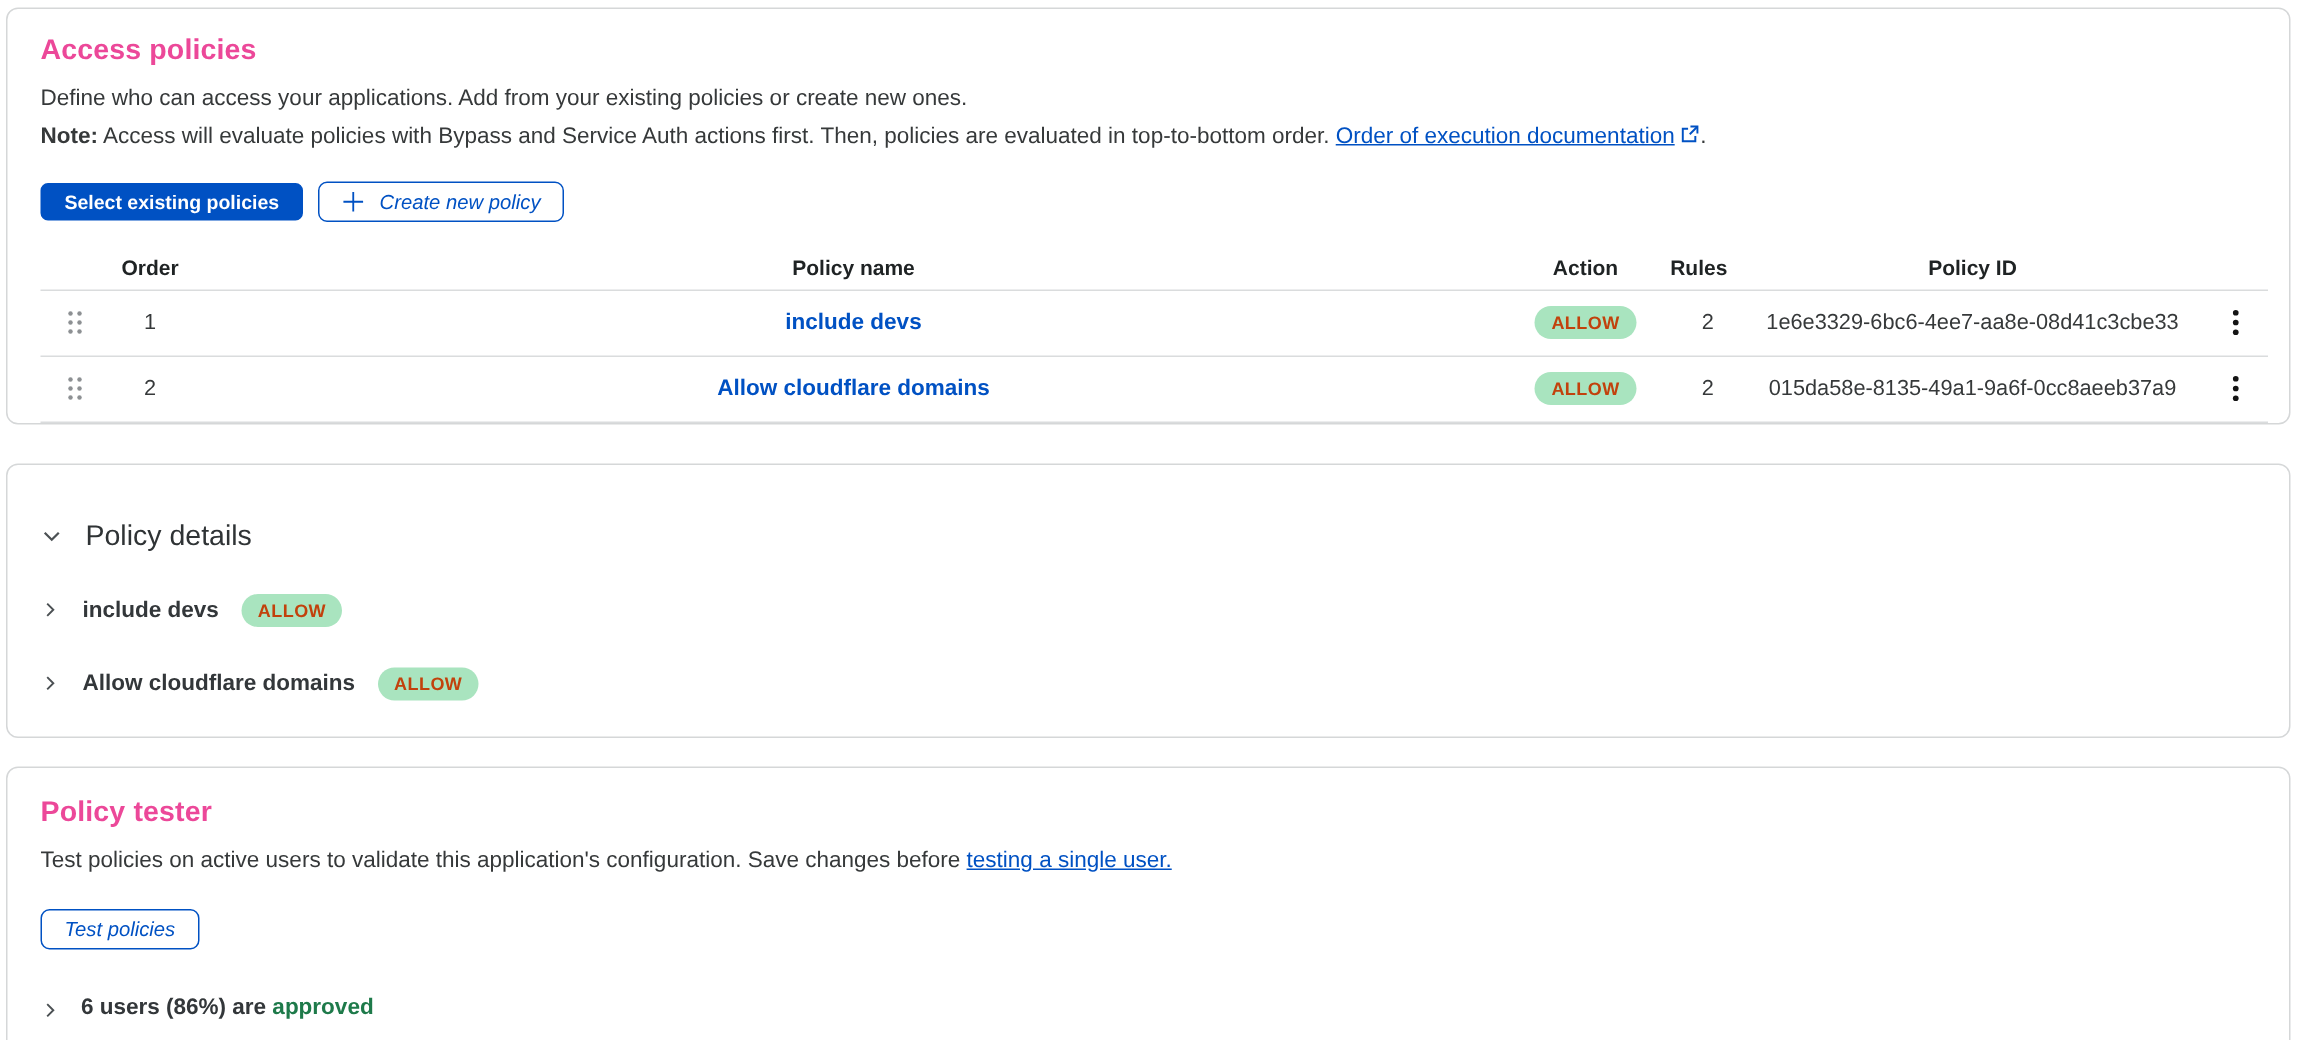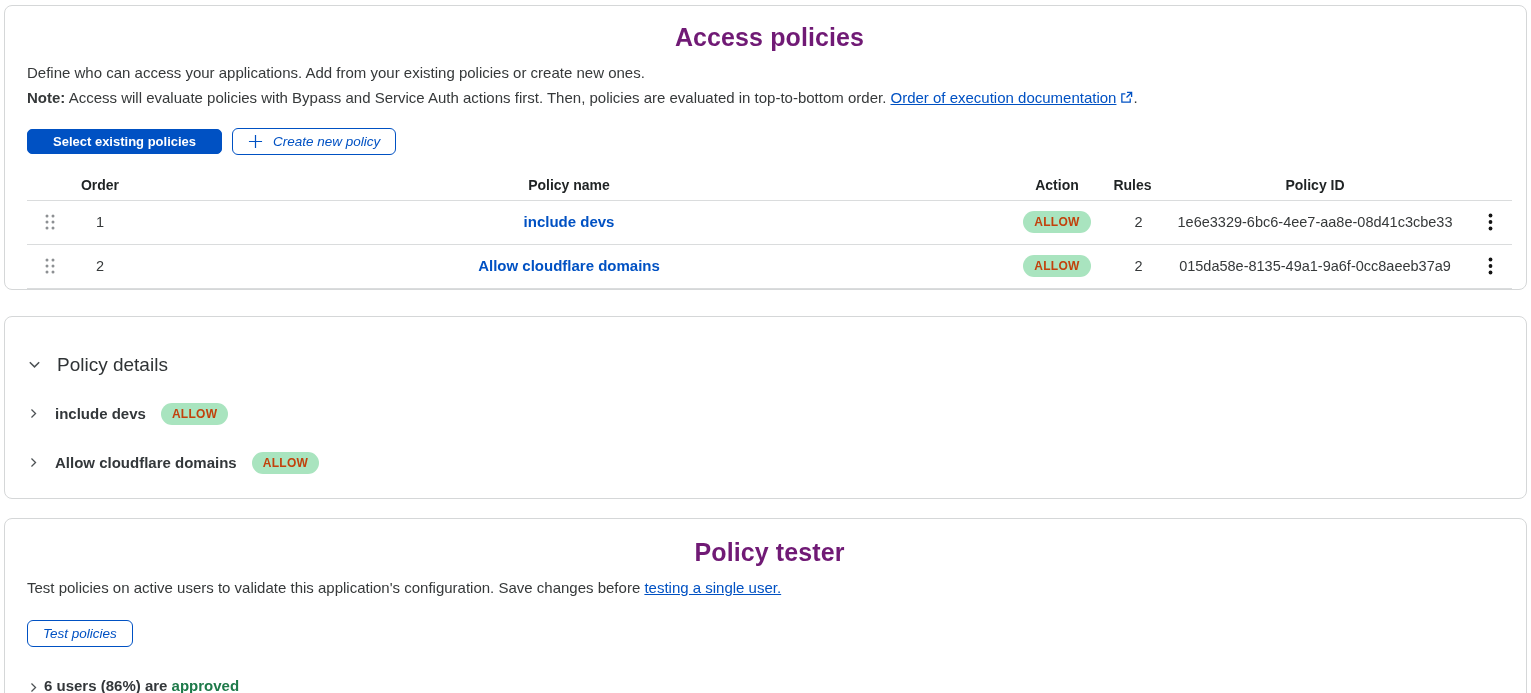--- a/index.html
+++ b/index.html
@@ -14,45 +14,44 @@
     background: #fff;
     border: 1px solid #d5d7d8;
     border-radius: 8px;
   }
   .card-access { padding: 17px 14px 0 22px; margin-bottom: 26px; }
   .card-details { padding: 20px 14px 24px 22px; margin-bottom: 19px; }
   .card-tester { padding: 19px 14px 22px 22px; }
 
   h1.section-title {
     margin: 0 0 9px 0;
-    font-size: 25px;
-    font-weight: 700;
-    color: #701a75;
+    font-size: 19px;
+    font-weight: 700;
+    color: #ec4899;
     letter-spacing: 0.1px;
-    text-align: center;
   }
   .desc { font-size: 15px; line-height: 1.55; margin: 0; color: #36393a; }
   .note-line { font-size: 15px; line-height: 1.55; margin: 2px 0 0 0; }
   .note-label { font-weight: 700; }
   a.doc-link {
     color: #0051c3;
     text-decoration: underline;
     cursor: pointer;
   }
   .ext-icon { display: inline-block; vertical-align: -1px; margin-left: 4px; }
 
   .btn-row { display: flex; gap: 10px; margin-top: 17px; align-items: center; }
   .btn-primary {
     background: #0051c3;
     border: 1px solid #0051c3;
     color: #fff;
     font-family: "Liberation Sans", sans-serif;
     font-size: 13px;
     font-weight: 700;
-    padding: 5px 25px;
+    padding: 5px 15px;
     border-radius: 5px;
     cursor: pointer;
     height: 25px;
     display: inline-flex; align-items: center;
   }
   .btn-outline {
     background: #fff;
     border: 1px solid #0051c3;
     color: #0051c3;
     font-family: "Liberation Sans", sans-serif;
@@ -127,21 +126,21 @@
     margin-top: 27px;
     cursor: pointer;
   }
   .detail-item .item-name { font-size: 15px; font-weight: 700; color: #33373a; }
   .chev { display: inline-flex; }
 
   
   .tester-desc { font-size: 15px; margin: 0; line-height: 1.55; }
   .tester-btn-row { margin-top: 21px; }
   .result-item {
-    display: flex; align-items: flex-end; gap: 4px;
+    display: flex; align-items: flex-end; gap: 14px;
     margin-top: 27px;
     cursor: pointer;
   }
   .result-text { font-size: 15px; font-weight: 700; color: #33373a; }
   .status-approved { color: #1e7a4a; }
   .status-blocked { color: #b6251a; }
   .tester-first-result { margin-top: 30px; }
 </style>
 </head>
 <body>

